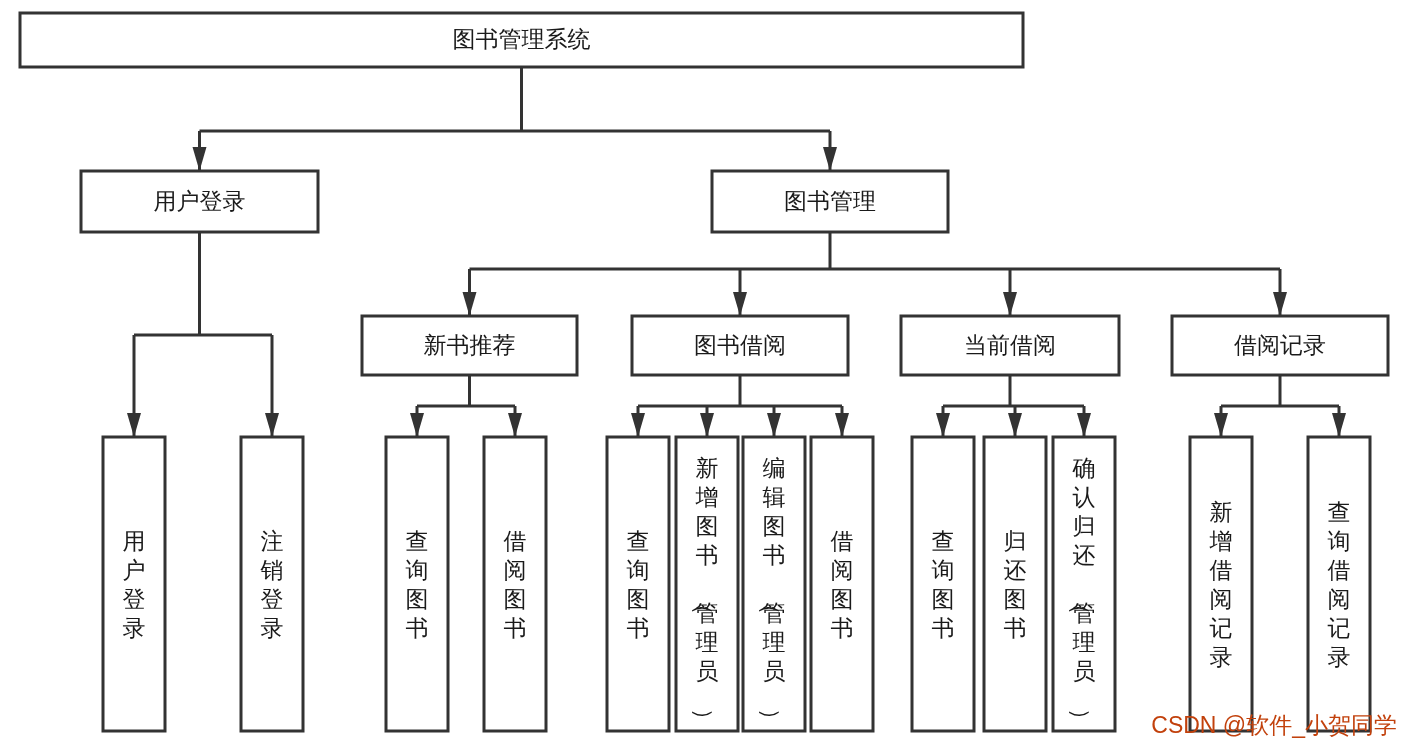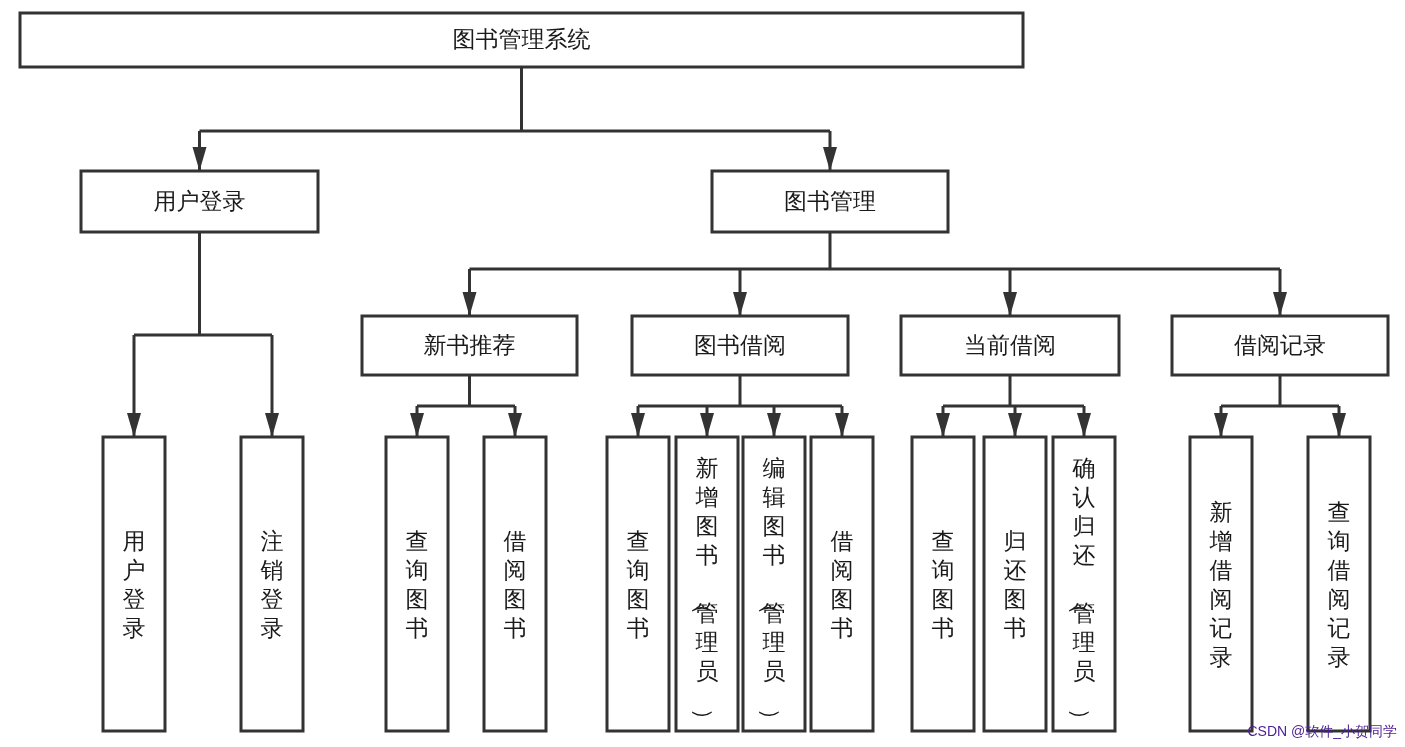--- a/index.html
+++ b/index.html
@@ -51,22 +51,22 @@
     fill: none;
   }
   .arrow-head {
     fill: #333333;
     stroke: none;
   }
   .watermark-text {
     position: absolute;
     right: 8px;
     bottom: 6px;
-    color: #4c1d95;
-    font-size: 14px;
+    color: #c2410c;
+    font-size: 23px;
     font-family: "Liberation Sans", "DejaVu Sans", sans-serif;
     white-space: nowrap;
     user-select: none;
   }
 </style>
 </head>
 <body>
 
 <div id="diagram-root">
   <svg class="diagram-canvas" viewBox="0 0 1405 747">

